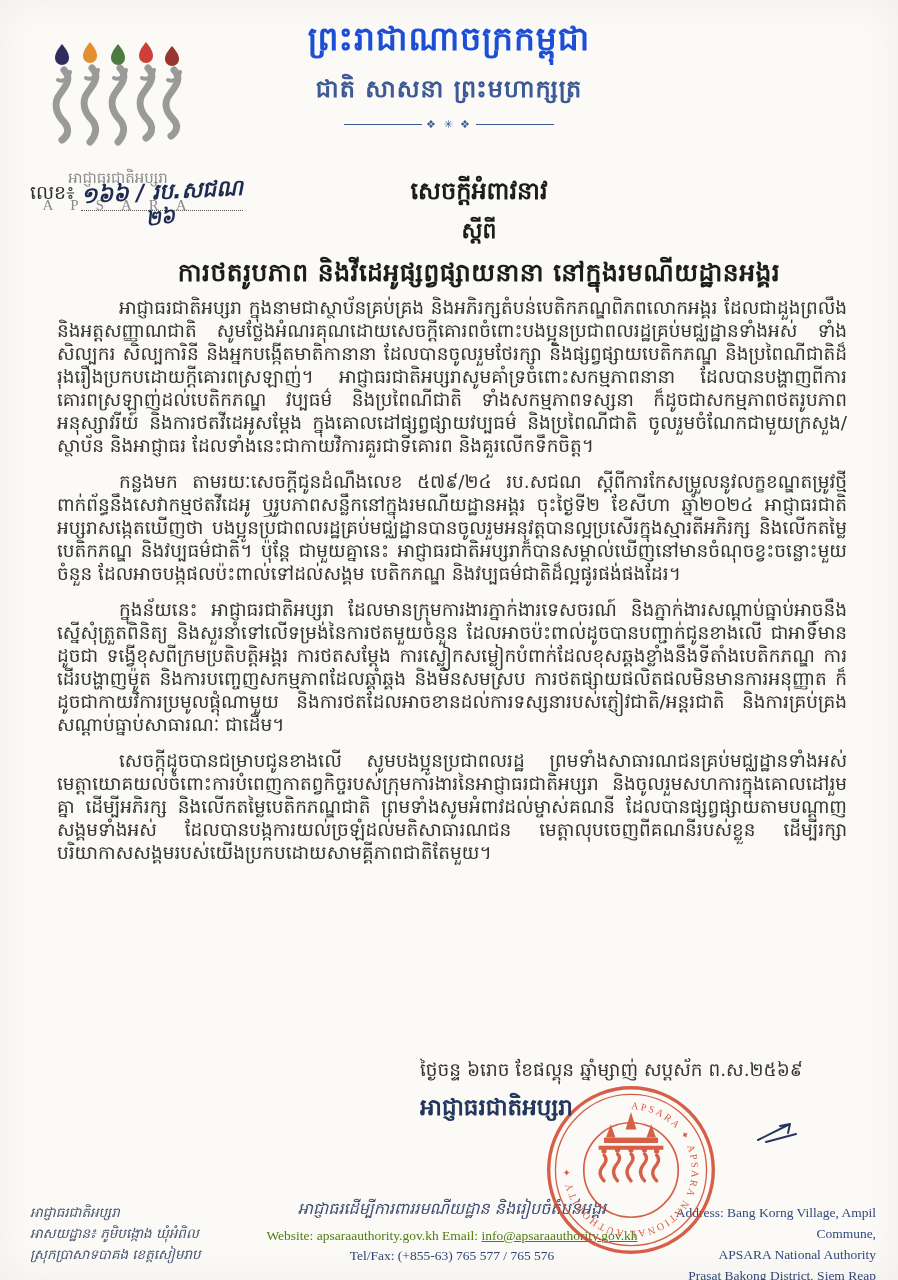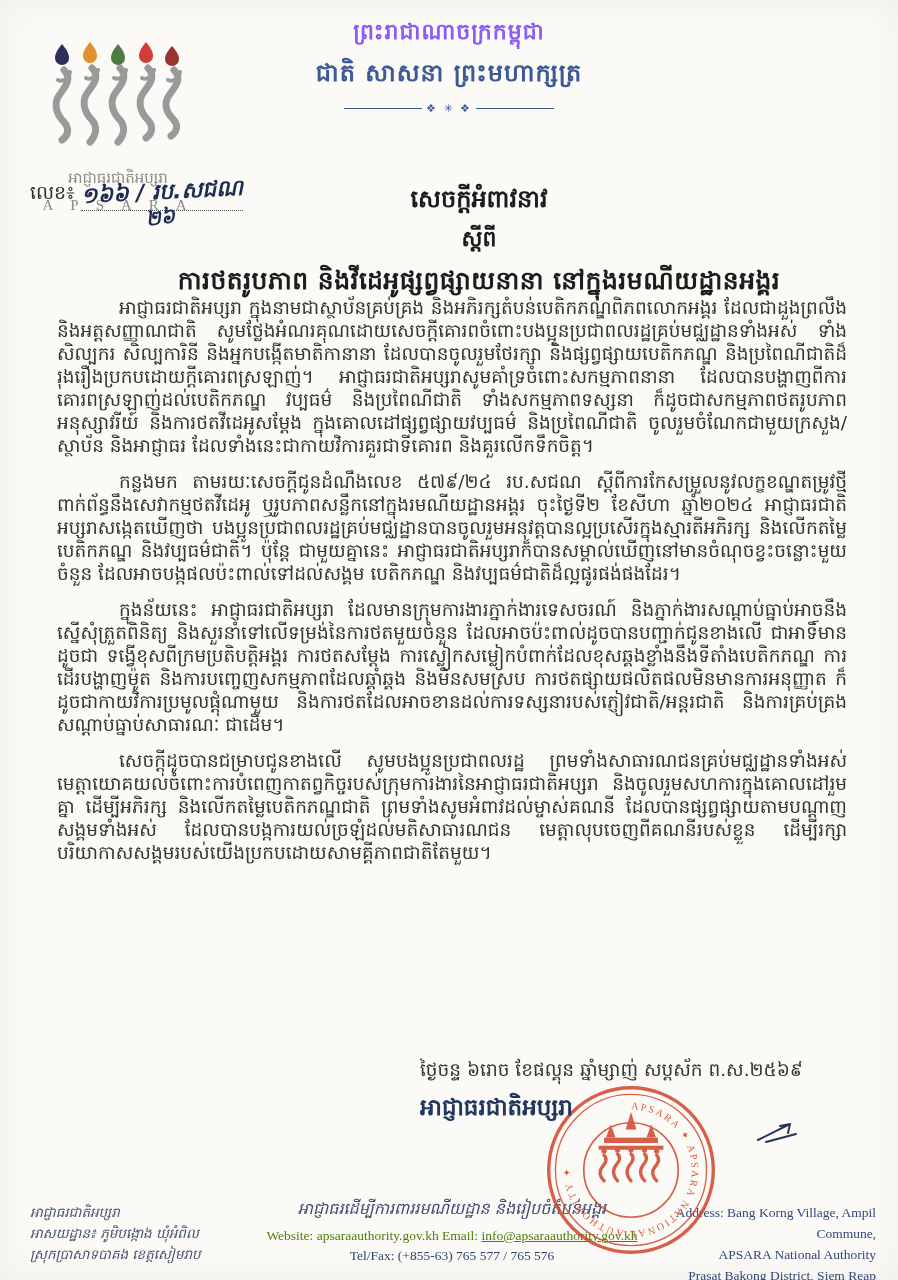--- a/index.html
+++ b/index.html
@@ -7,37 +7,37 @@
     position:relative;
     width:898px;height:1280px;
     background:#fbfaf6;
     font-family:"DejaVu Sans","Liberation Sans",sans-serif;
     color:#2e2e2e;
     overflow:hidden;
     box-shadow:inset 0 0 40px rgba(0,0,0,0.05);
   }
   
   .natl-header{position:absolute;top:18px;left:0;right:0;text-align:center;}
-  .natl-line1{font-size:22px;font-weight:bold;color:#8b5cf6;letter-spacing:1px;}
+  .natl-line1{font-size:33px;font-weight:bold;color:#1d4ed8;letter-spacing:1px;}
   .natl-line2{font-size:24px;font-weight:bold;color:#3d5a96;margin-top:8px;letter-spacing:1px;}
   .divider{display:flex;align-items:center;justify-content:center;margin-top:10px;color:#3d5a96;}
   .divider .rule{width:78px;height:1px;background:#3d5a96;}
   .divider .orn{font-size:11px;letter-spacing:2px;padding:0 4px;line-height:1;}
   
   .logo{position:absolute;top:42px;left:38px;width:160px;text-align:center;}
   .logo-kh{font-size:15px;color:#8a8a8a;margin-top:4px;}
   .logo-en{font-size:15px;color:#8a8a8a;letter-spacing:7px;margin-top:7px;font-family:"Liberation Serif",serif;}
   
   .refline{position:absolute;top:178px;left:30px;width:330px;font-size:19px;color:#27355c;}
   .ref-label{color:#2e2e2e;}
   .ref-hand{font-style:italic;font-weight:bold;color:#1d2a52;display:inline-block;transform:rotate(-3deg);font-size:22px;}
   .ref-hand-sub{position:absolute;left:116px;top:26px;font-style:italic;font-weight:bold;color:#1d2a52;font-size:20px;transform:rotate(-8deg);}
   .ref-dots{border-bottom:1px dotted #555;display:inline-block;min-width:0;}
   
-  .title-block{position:absolute;top:184px;left:120px;right:60px;text-align:center;color:#1c1c1c;}
+  .title-block{position:absolute;top:176px;left:120px;right:60px;text-align:center;color:#1c1c1c;}
   .title-1{font-size:24px;font-weight:bold;}
   .title-2{font-size:22px;font-weight:bold;margin-top:6px;text-align:center;}
   .title-3{font-size:25px;font-weight:bold;margin-top:8px;letter-spacing:0.5px;}
   
   .body-text{position:absolute;top:296px;left:57px;width:790px;}
   .body-text p{
     margin:0 0 13px 0;
     font-size:18.5px;line-height:23px;
     text-align:justify;text-indent:62px;color:#333;
   }

